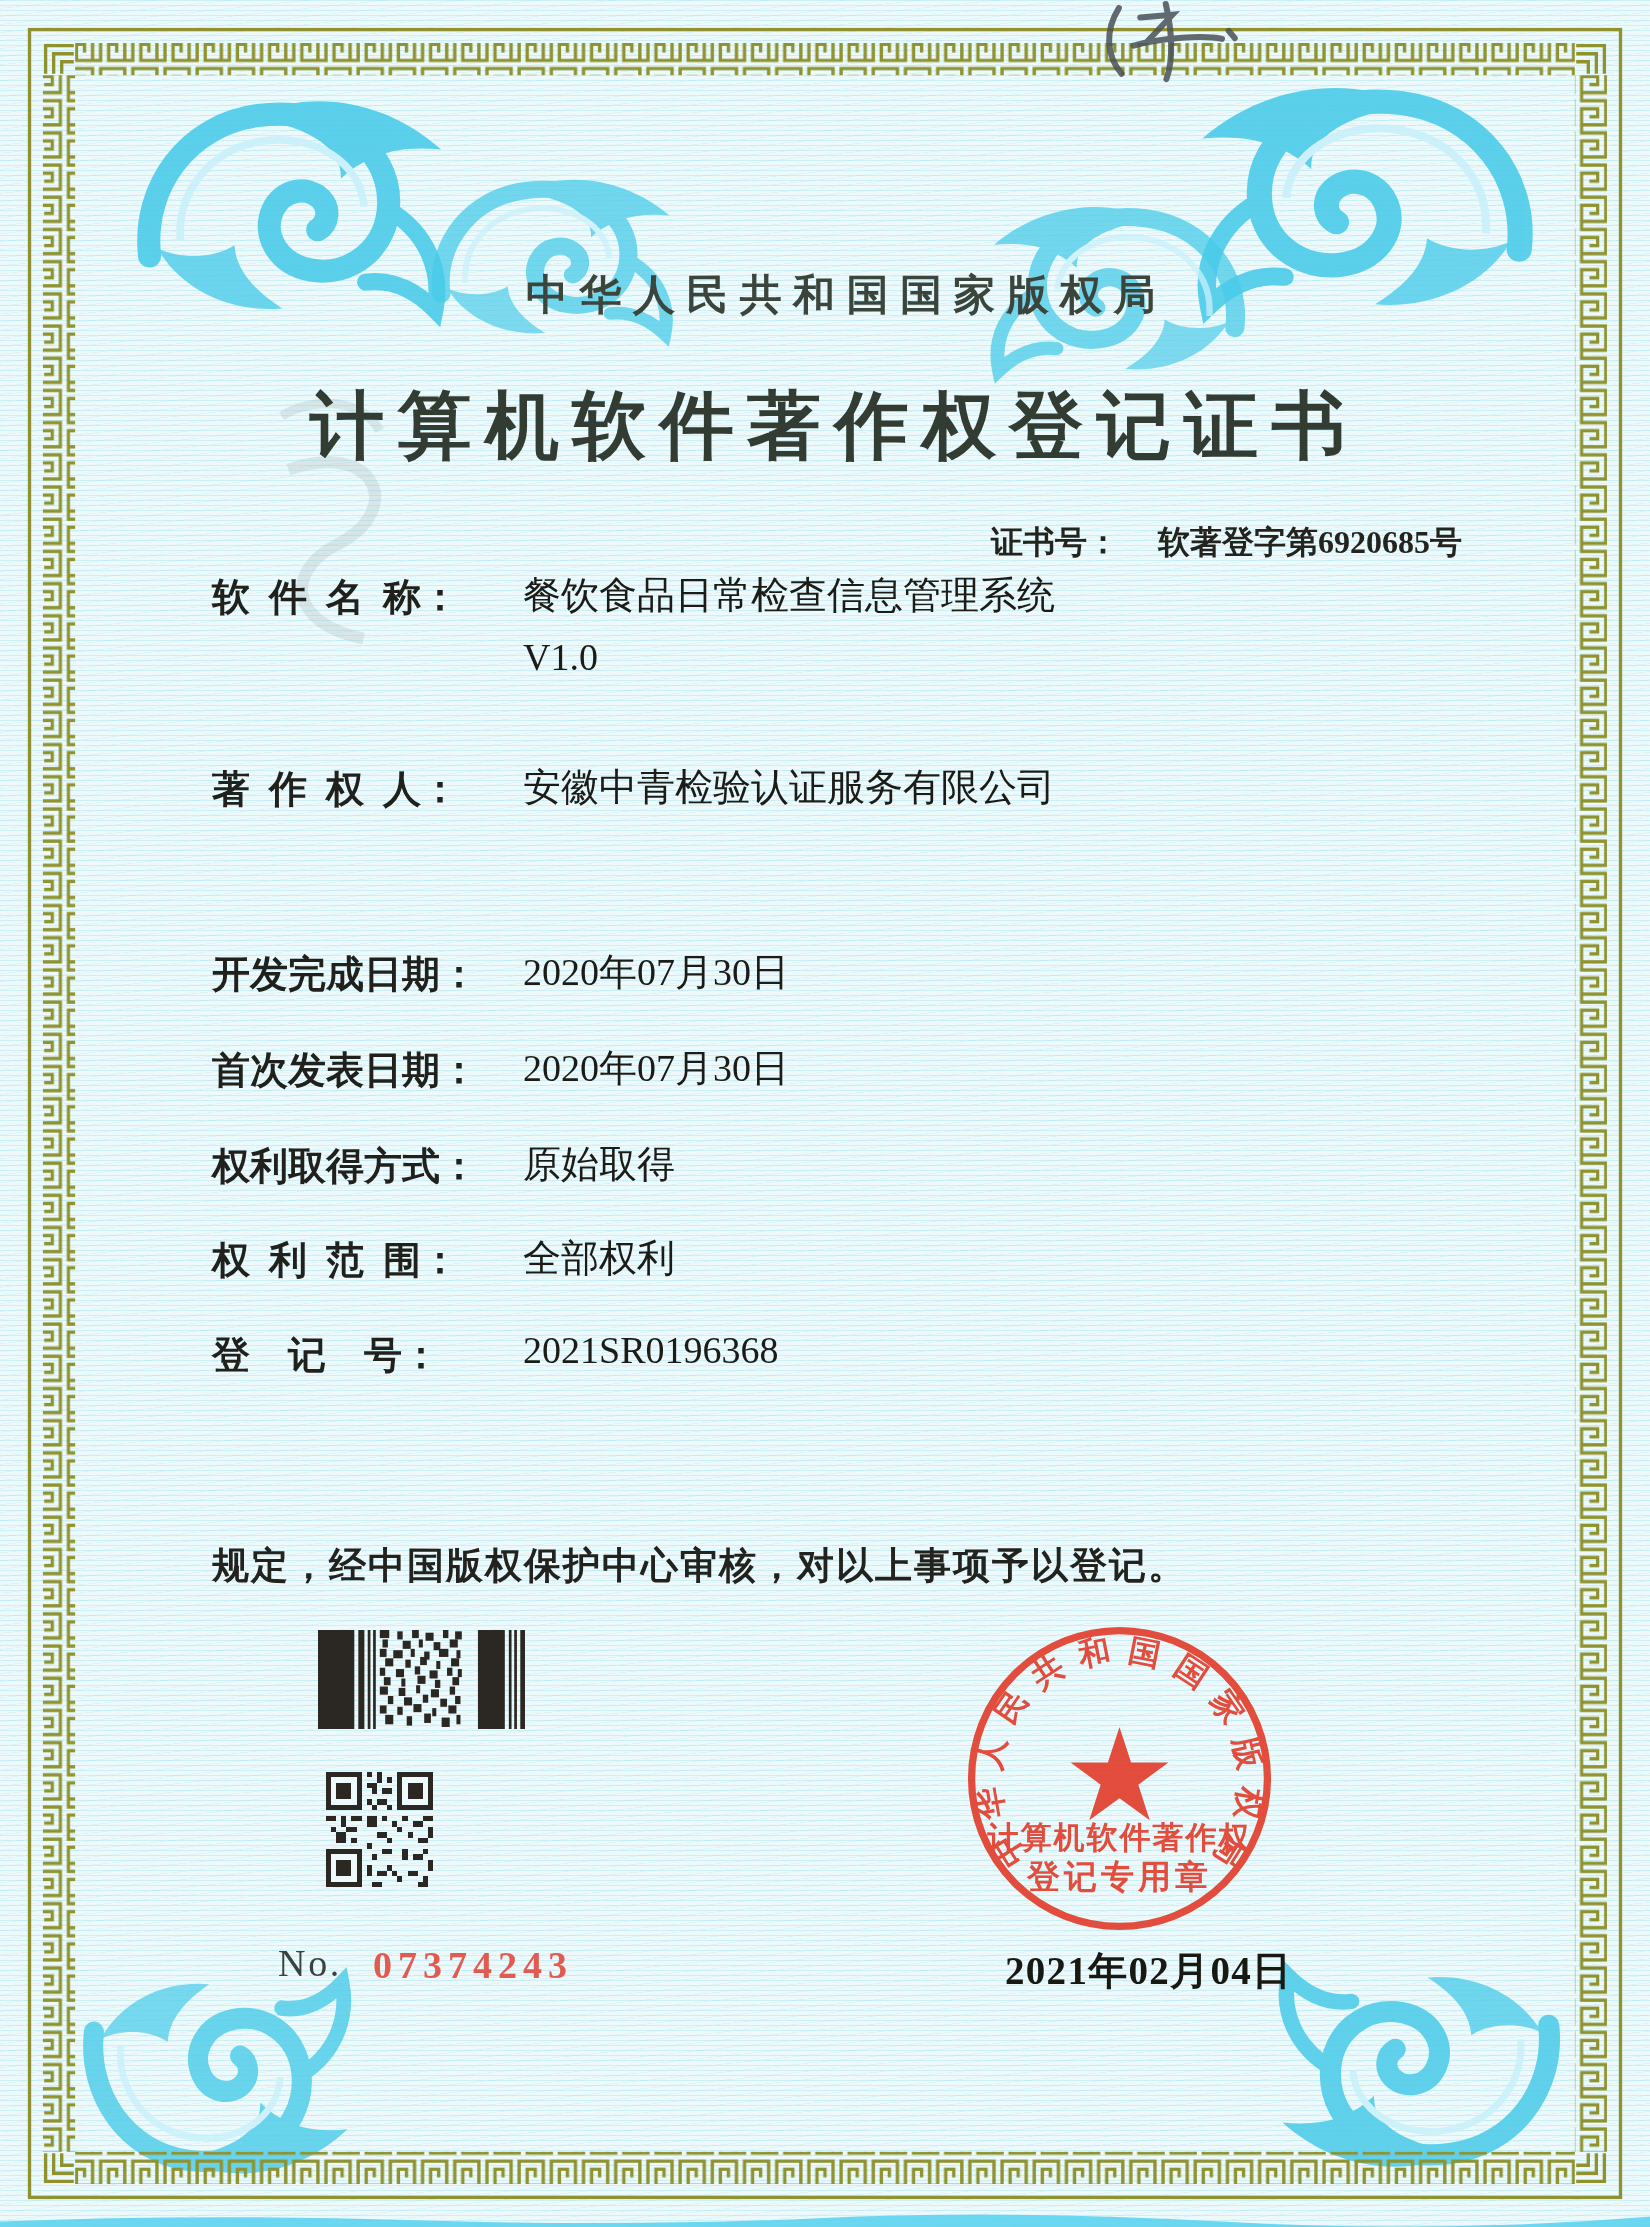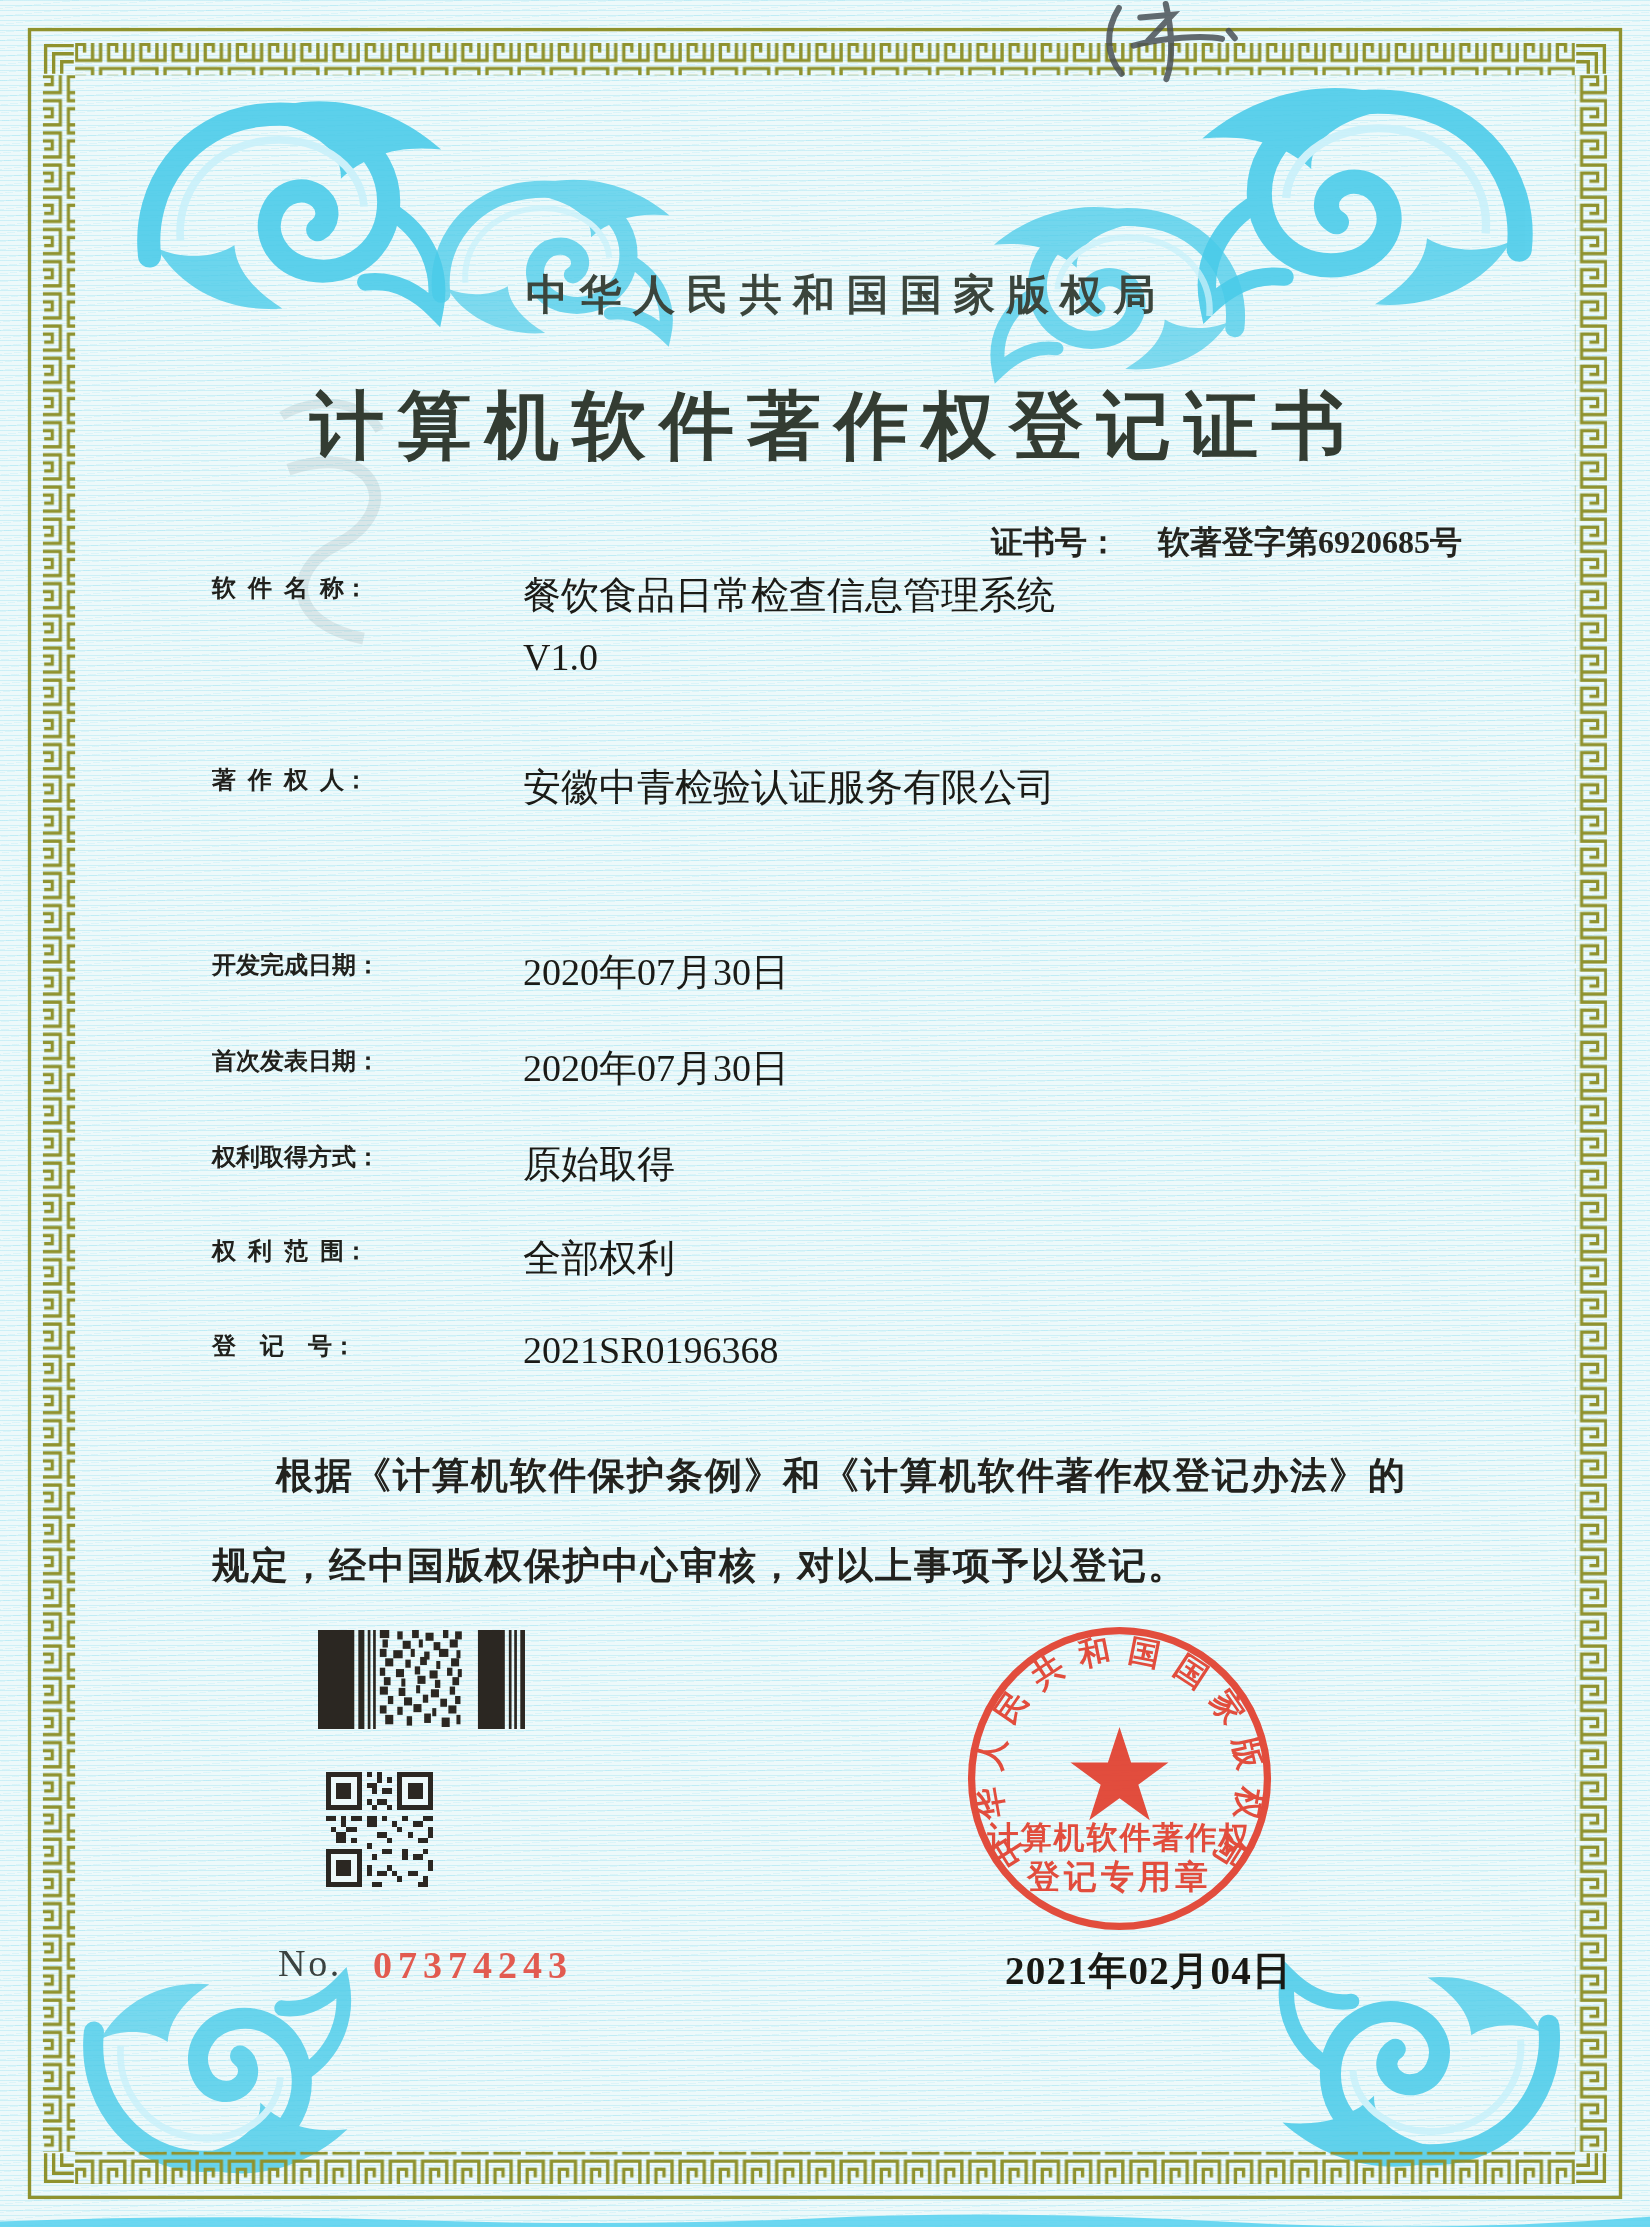--- a/index.html
+++ b/index.html
@@ -18,21 +18,21 @@
     font-size:42px;font-weight:700;letter-spacing:11.4px;color:#3b453c;
     text-indent:27px;white-space:pre;
   }
   .title-line{
     left:0;width:100%;top:377px;text-align:center;
     font-size:74px;font-weight:700;letter-spacing:13.4px;color:#333c32;
     text-indent:19px;white-space:pre;
   }
   .certno-row{left:959px;top:484px;font-size:32px;font-weight:700;color:#24241f;white-space:pre;}
   .certno-row .gap{display:inline-block;width:39px;}
-  .field-label{left:212px;font-size:24px;font-weight:700;white-space:pre;color:#20201c;}
+  .field-label{left:212px;font-size:38px;font-weight:700;white-space:pre;color:#20201c;}
   .field-value{left:523px;font-size:38px;font-weight:400;white-space:pre;color:#1b1b17;}
   .statement-line{font-size:37px;font-weight:700;color:#22221e;letter-spacing:2px;white-space:pre;}
   .serial-label{left:278px;top:1941px;font-size:38px;font-weight:400;color:#3a4240;letter-spacing:2.7px;}
   .serial-number{left:373px;top:1943px;font-size:38px;font-weight:700;color:#e25b50;letter-spacing:6px;}
   .issue-date{left:1005px;top:1944px;font-size:39px;font-weight:700;color:#191914;letter-spacing:1.3px;}
   .seal-svg{left:961px;top:1620px;width:317px;height:317px;opacity:.93;}
   .seal-ring-char{font-size:48px;font-weight:700;fill:#e2402f;font-family:"Liberation Serif","DejaVu Serif",serif;text-anchor:middle;}
   .seal-line{fill:#e2402f;font-weight:700;text-anchor:middle;font-family:"Liberation Serif","DejaVu Serif",serif;}
   svg{display:block;}
 </style>
@@ -111,21 +111,20 @@
 
   <div class="abs field-label" style="top:1141px">权利取得方式：</div>
   <div class="abs field-value" style="top:1139px">原始取得</div>
 
   <div class="abs field-label" style="top:1235px">权  利  范  围：</div>
   <div class="abs field-value" style="top:1233px">全部权利</div>
 
   <div class="abs field-label" style="top:1330px">登    记    号：</div>
   <div class="abs field-value" style="top:1328px">2021SR0196368</div>
 
-  <div class="abs statement-line" style="left:276px;top:1451px">根据《计算机软件保护条例》和《计算机软件著作权登记办法》的</div>
   <div class="abs statement-line" style="left:212px;top:1541px">规定，经中国版权保护中心审核，对以上事项予以登记。</div>
 
   <svg class="abs" style="left:318px;top:1630px;width:209px;height:99px" viewBox="0 0 311 147" preserveAspectRatio="none">
     <g fill="#2b2722">
       <rect x="0" y="0" width="54" height="147"></rect>
       <rect x="60" y="0" width="9" height="147"></rect>
         <rect x="74" y="0" width="4" height="147"></rect>
         <rect x="82" y="0" width="4" height="147"></rect>
       <rect x="238" y="0" width="40" height="147"></rect>
       <rect x="284" y="0" width="4" height="147"></rect>

